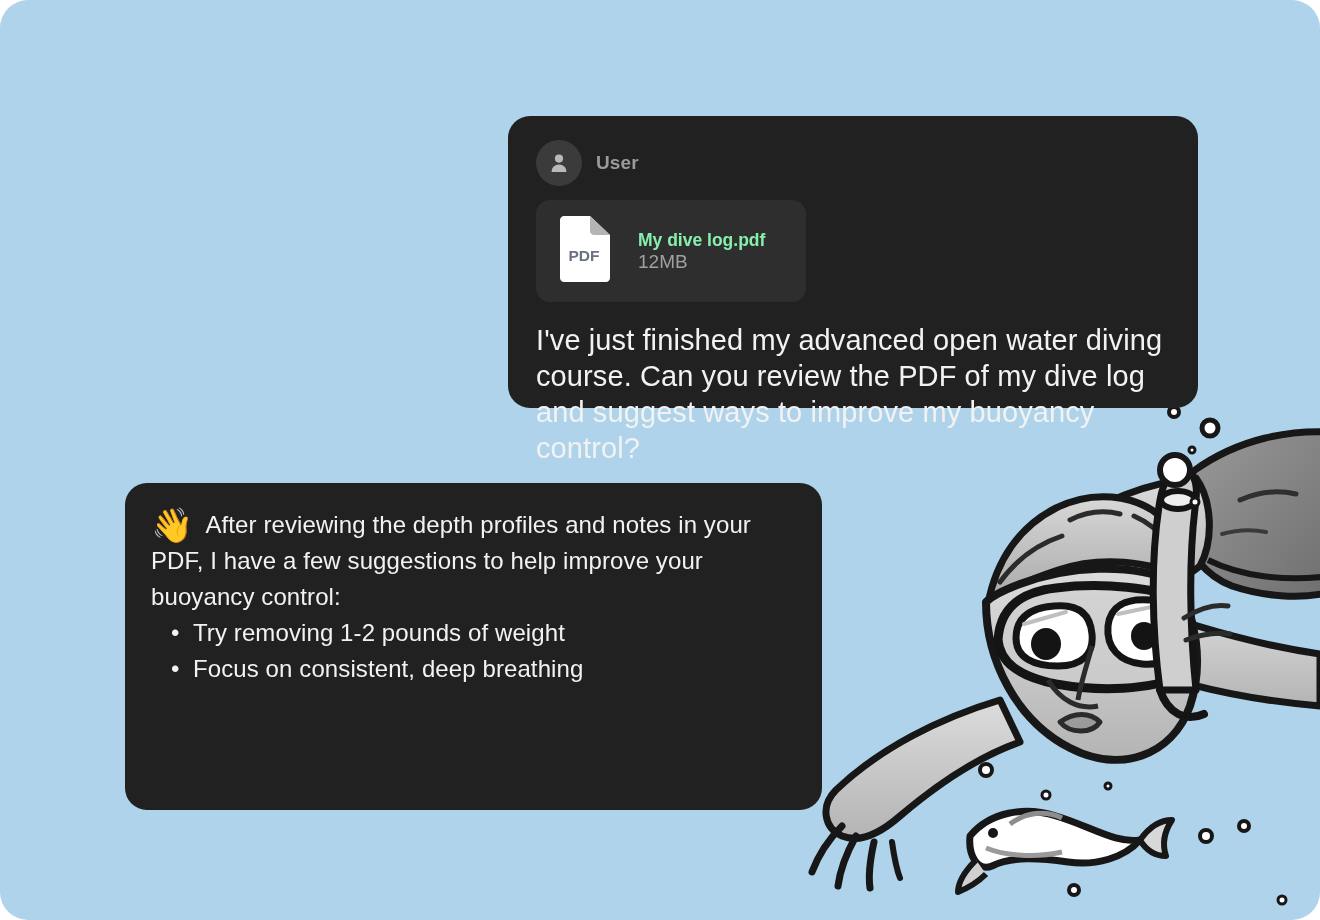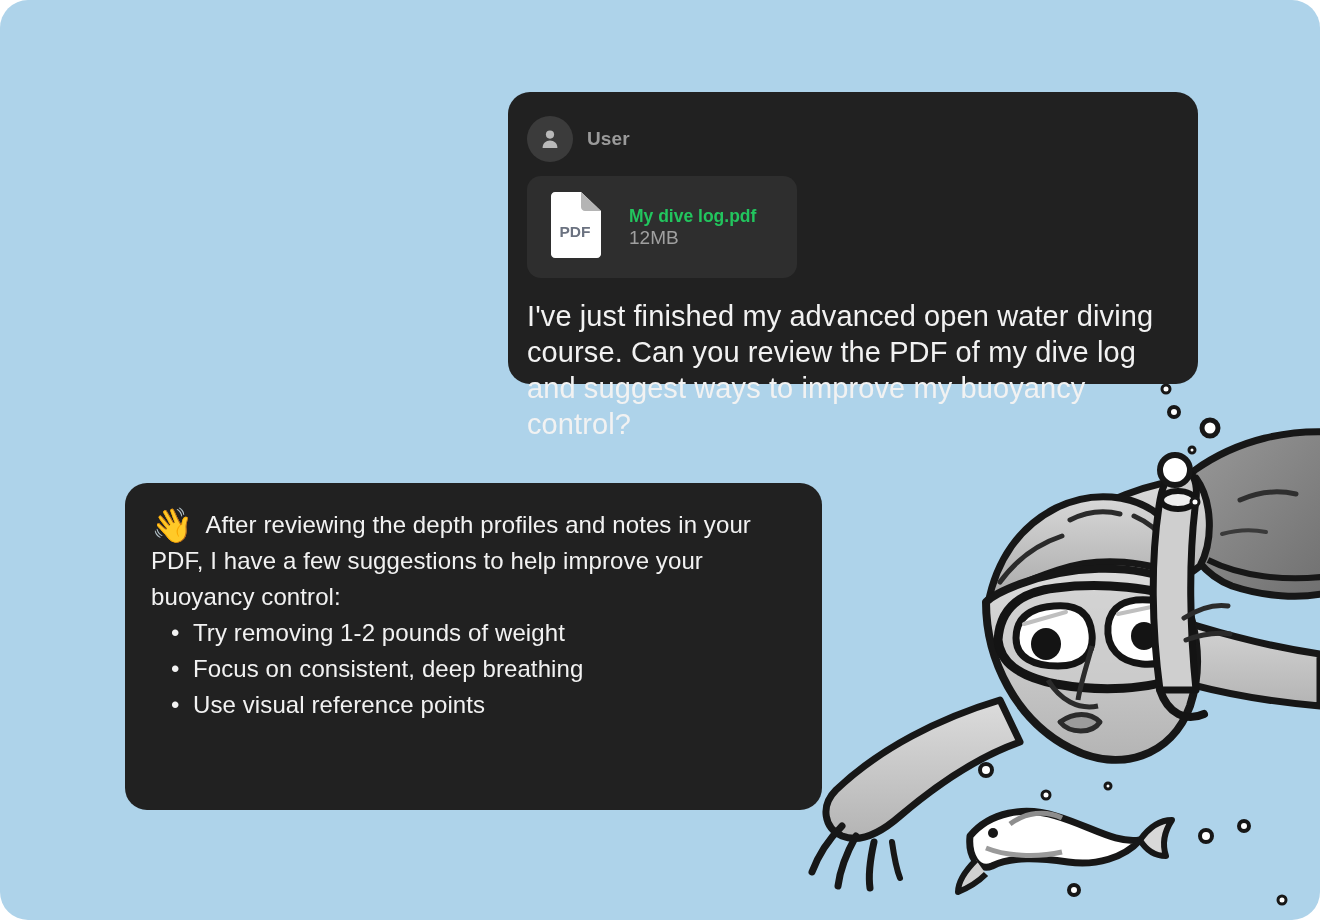--- a/index.html
+++ b/index.html
@@ -34,25 +34,25 @@
   
   .bubble {
     position: absolute;
     background: #212121;
     border-radius: 22px;
     z-index: 2;
   }
 
   .bubble-user {
     left: 508px;
-    top: 92px;
+    top: 116px;
     width: 690px;
     height: 292px;
     box-sizing: border-box;
-    padding: 24px 19px;
+    padding: 24px 28px;
   }
 
   .user-head {
     display: flex;
     align-items: center;
     gap: 14px;
     height: 46px;
   }
   .avatar {
     width: 46px;
@@ -80,21 +80,21 @@
     box-sizing: border-box;
     padding: 16px 18px;
     display: flex;
     align-items: center;
     gap: 28px;
   }
   .pdf-icon { flex: 0 0 auto; }
   .pdf-icon svg { display: block; }
   .att-meta { min-width: 0; }
   .att-name {
-    color: #22c55e;
+    color: #86efac;
     font-size: 17.5px;
     font-weight: bold;
     line-height: 22px;
     white-space: nowrap;
   }
   .att-size {
     color: #a0a0a0;
     font-size: 19px;
     line-height: 22px;
     margin-top: 2px;
@@ -290,18 +290,17 @@
 
     <div class="user-text">I've just finished my advanced open water diving course. Can you review the PDF of my dive log and suggest ways to improve my buoyancy control?</div>
   </div>
 
   <div class="bubble bubble-assistant">
     <div class="assist-body">
       <p class="assist-intro"><span class="wave">👋</span><span>After reviewing the depth profiles and notes in your PDF, I have a few suggestions to help improve your buoyancy control:</span></p>
       <ul class="assist-list">
         <li>Try removing 1-2 pounds of weight</li>
         <li>Focus on consistent, deep breathing</li>
-        <li>Use visual reference points</li>
       </ul>
     </div>
   </div>
 
 </div>
 
 </body></html>

